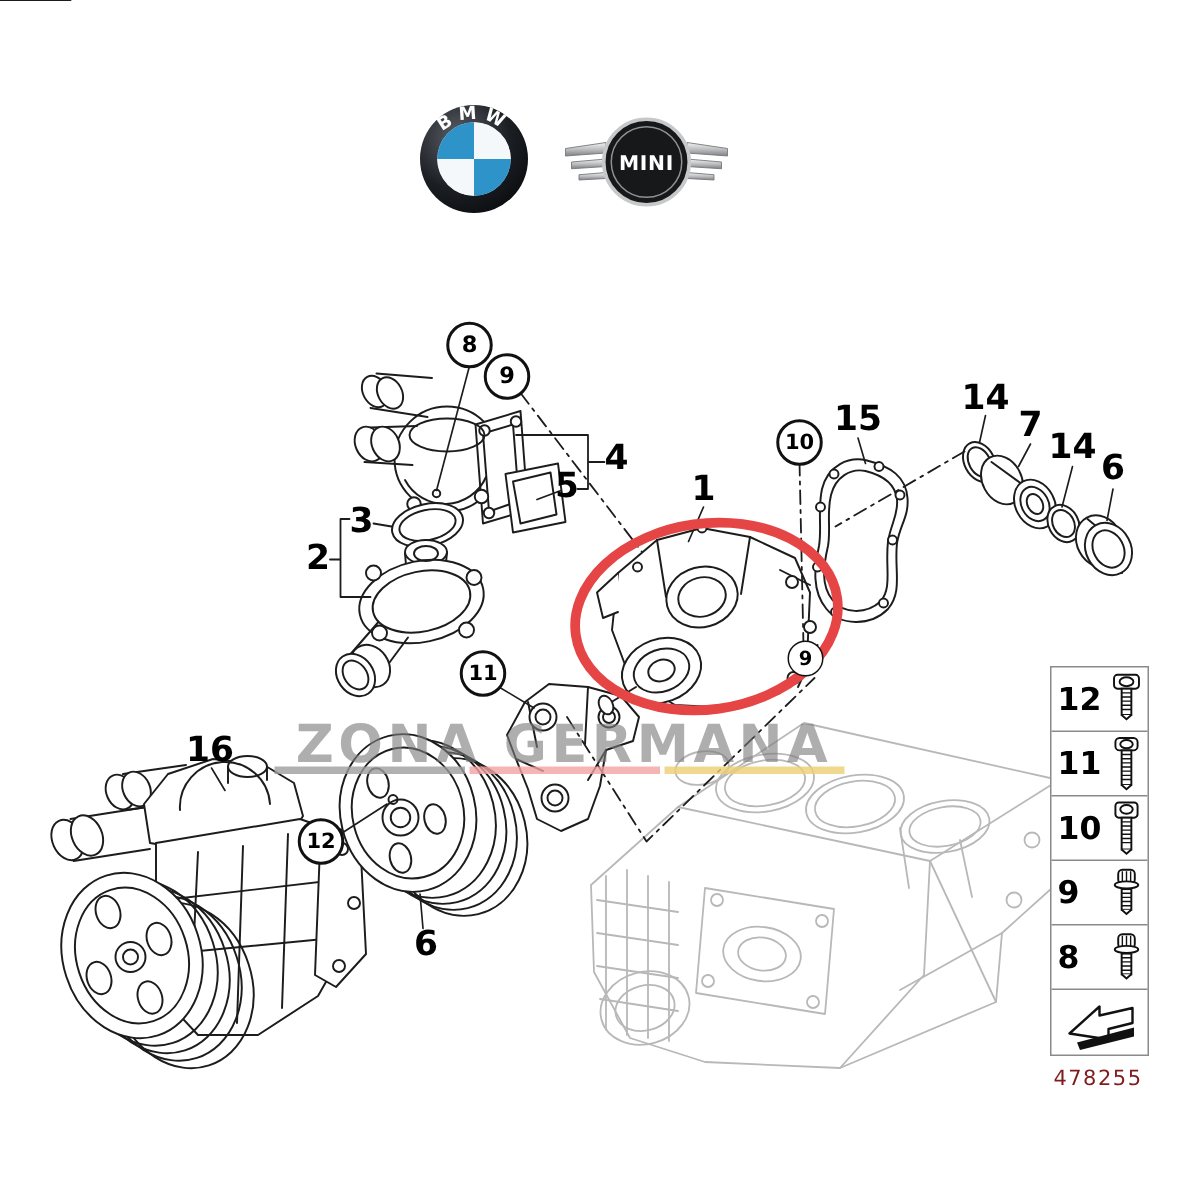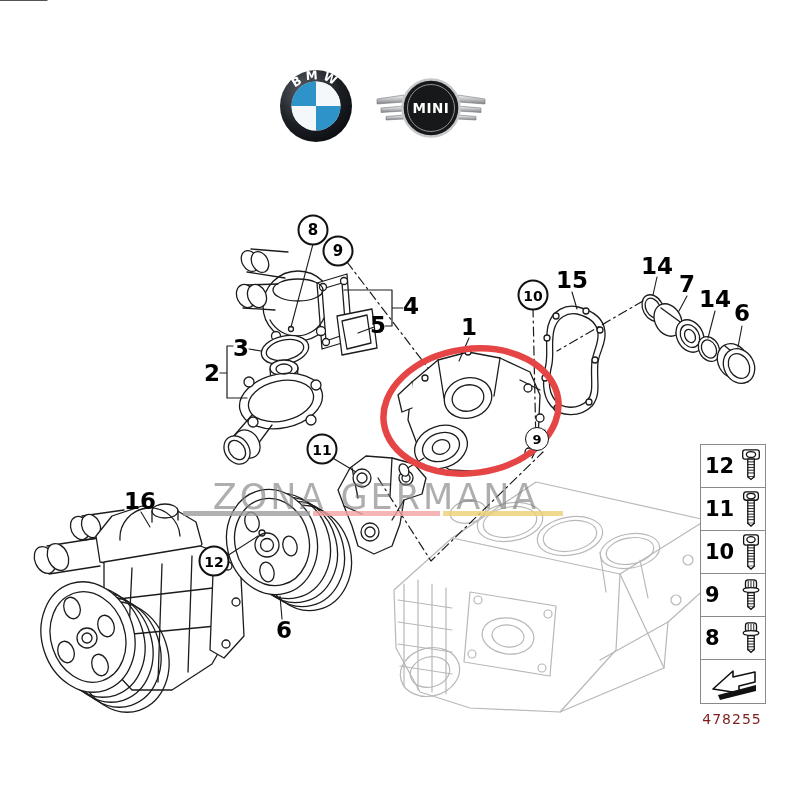--- a/index.html
+++ b/index.html
@@ -8,21 +8,21 @@
   #art{position:absolute;left:0;top:0;z-index:2;}
   .logo{position:absolute;z-index:3;}
   
   .co{position:absolute;transform:translate(-50%,-50%);font-weight:bold;color:#000;
       font-size:23px;line-height:1;z-index:6;white-space:nowrap;}
   .co.circ{width:27px;height:27px;border:2px solid #111;border-radius:50%;background:#fff;
       display:flex;align-items:center;justify-content:center;font-size:15px;}
   .co.small{width:22px;height:22px;border-width:1.8px;font-size:13px;}
   
   .wm-text{position:absolute;left:186px;top:480px;width:380px;text-align:center;
-      font-size:35px;font-weight:normal;letter-spacing:3px;line-height:1;
+      font-size:35px;font-weight:bold;letter-spacing:3px;line-height:1;
       color:rgba(125,125,125,.62);z-index:5;pointer-events:none;}
   .wm-bar{position:absolute;top:511px;height:5px;z-index:5;opacity:.8;pointer-events:none;}
   
   #sidebar{position:absolute;left:700px;top:444px;width:64px;z-index:6;background:#fff;
       border:1px solid #8a8a8a;}
   .srow{height:43px;border-bottom:1px solid #8a8a8a;display:flex;align-items:center;
       justify-content:space-between;padding:0 2px 0 4px;box-sizing:border-box;}
   .srow:last-child{border-bottom:none;}
   .snum{font-size:21px;font-weight:bold;color:#000;}
   #part-code{position:absolute;left:698px;top:711px;width:68px;text-align:center;

